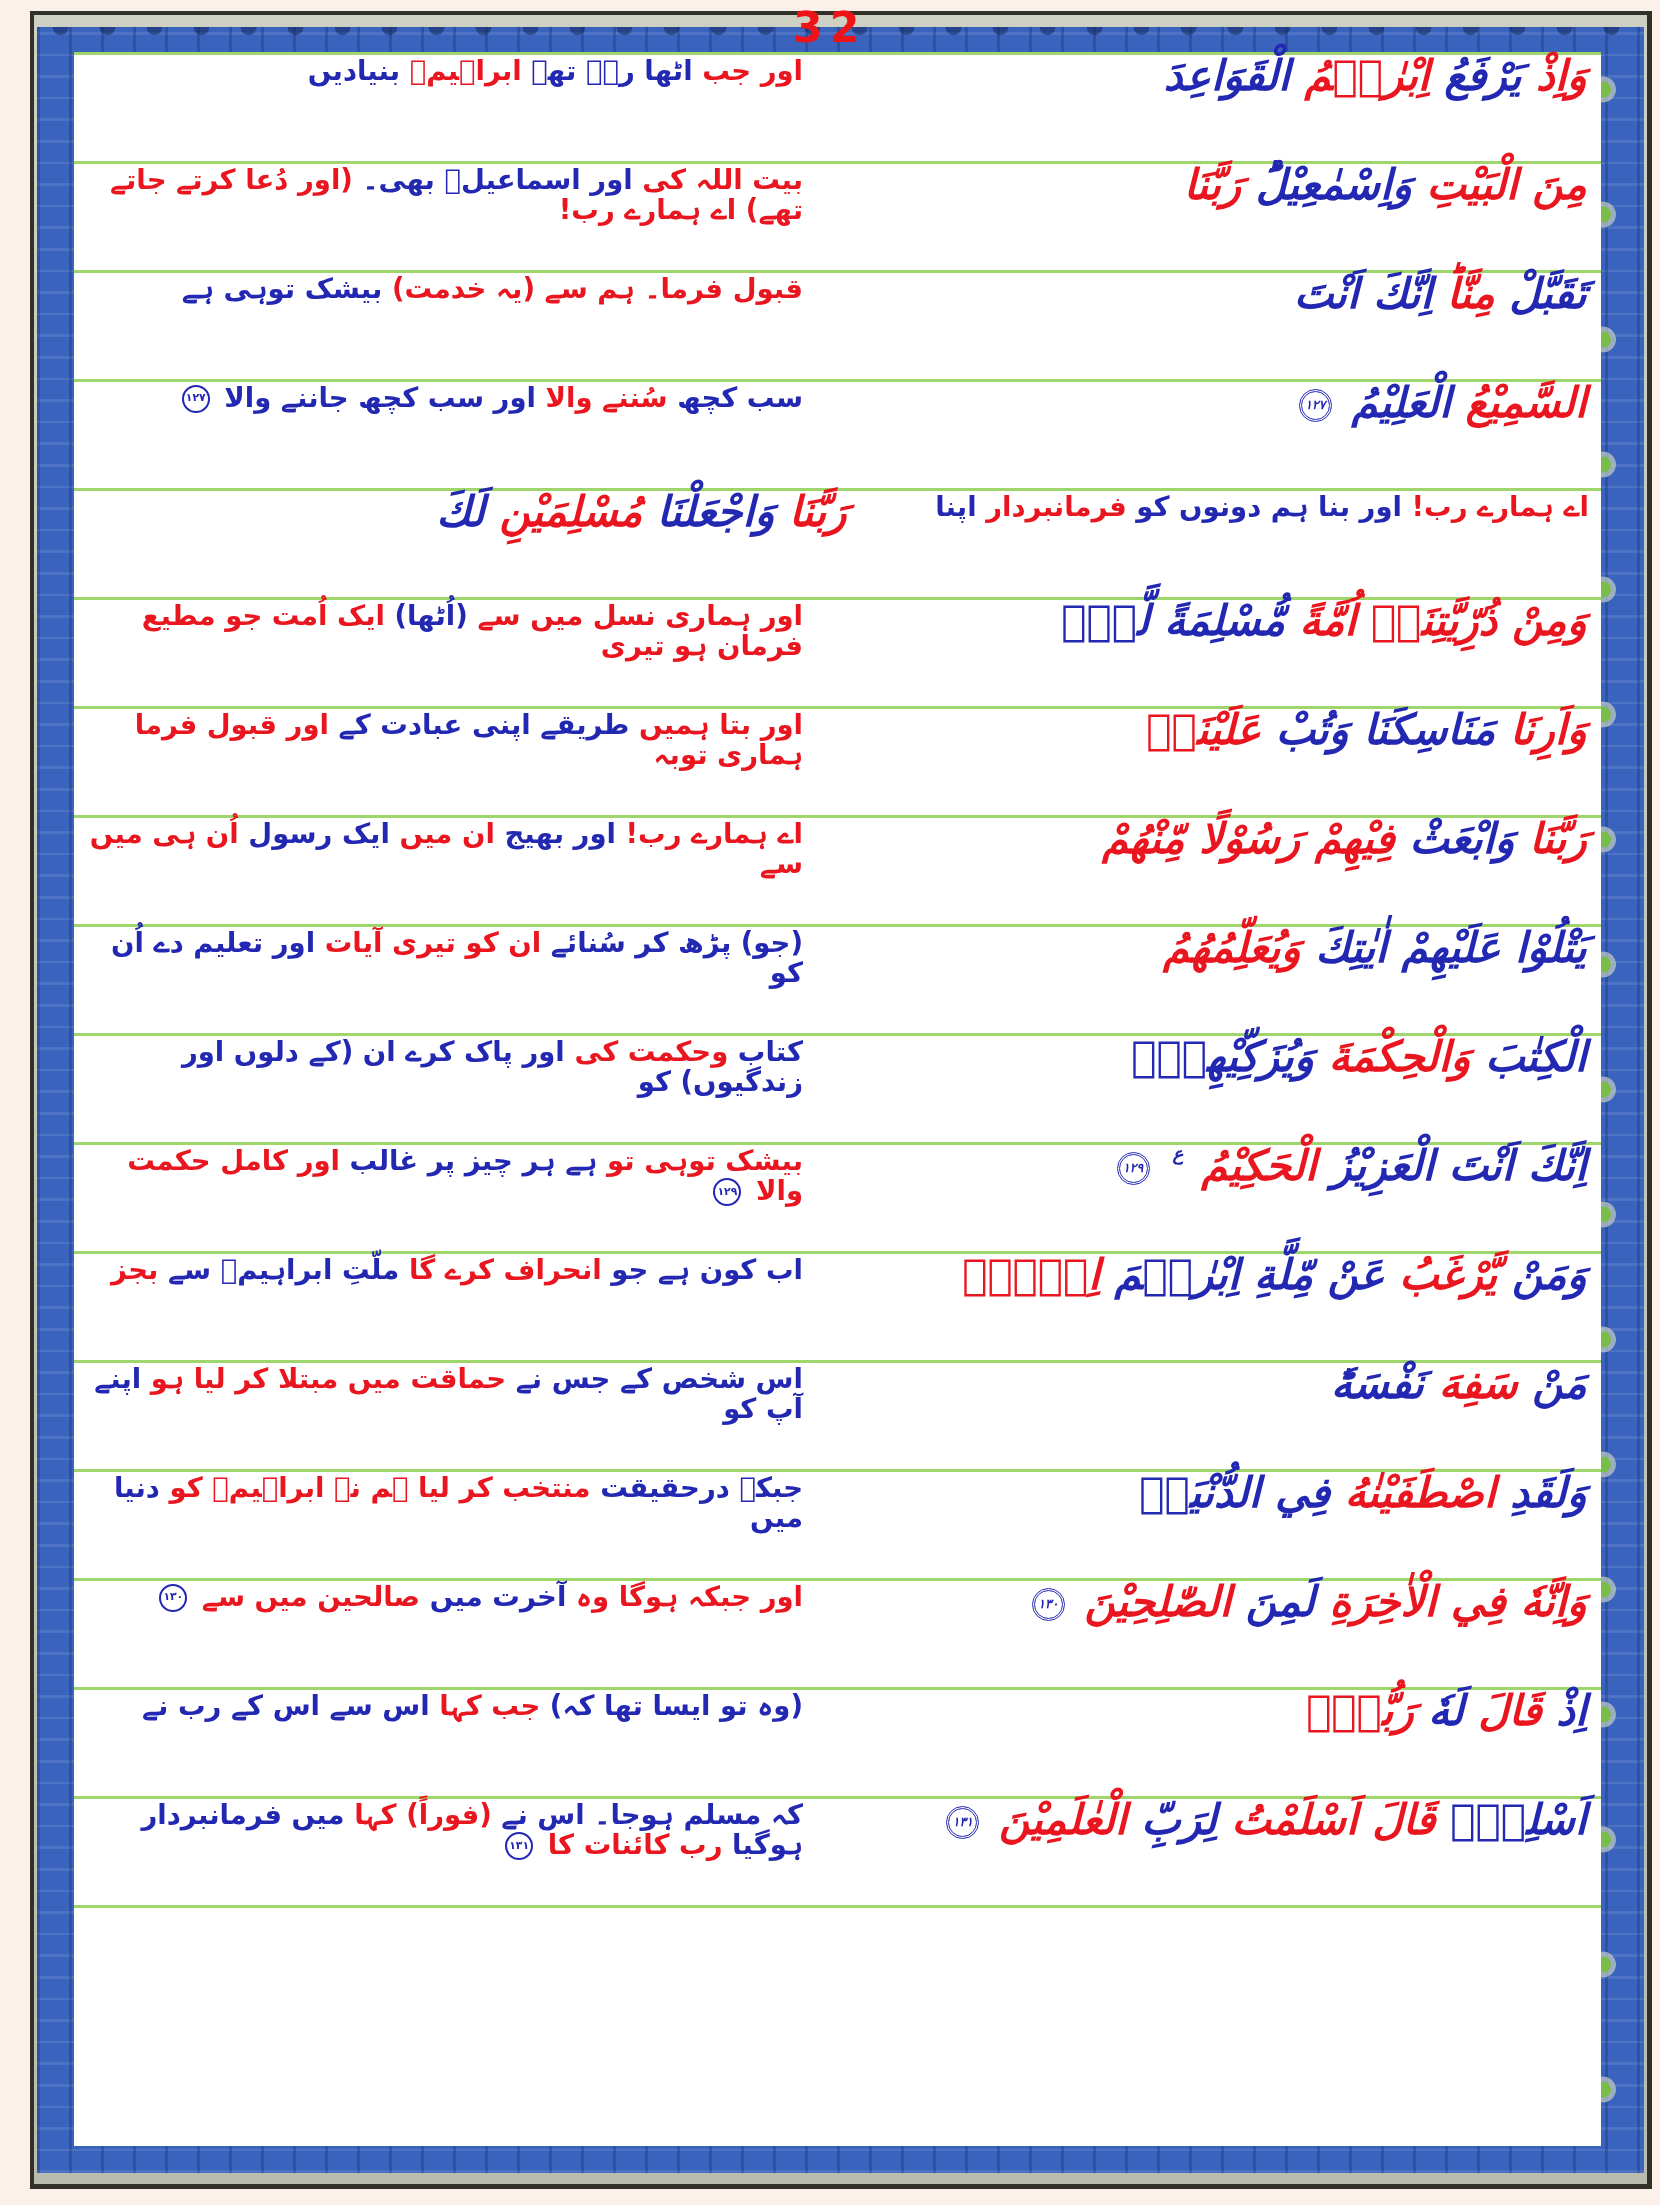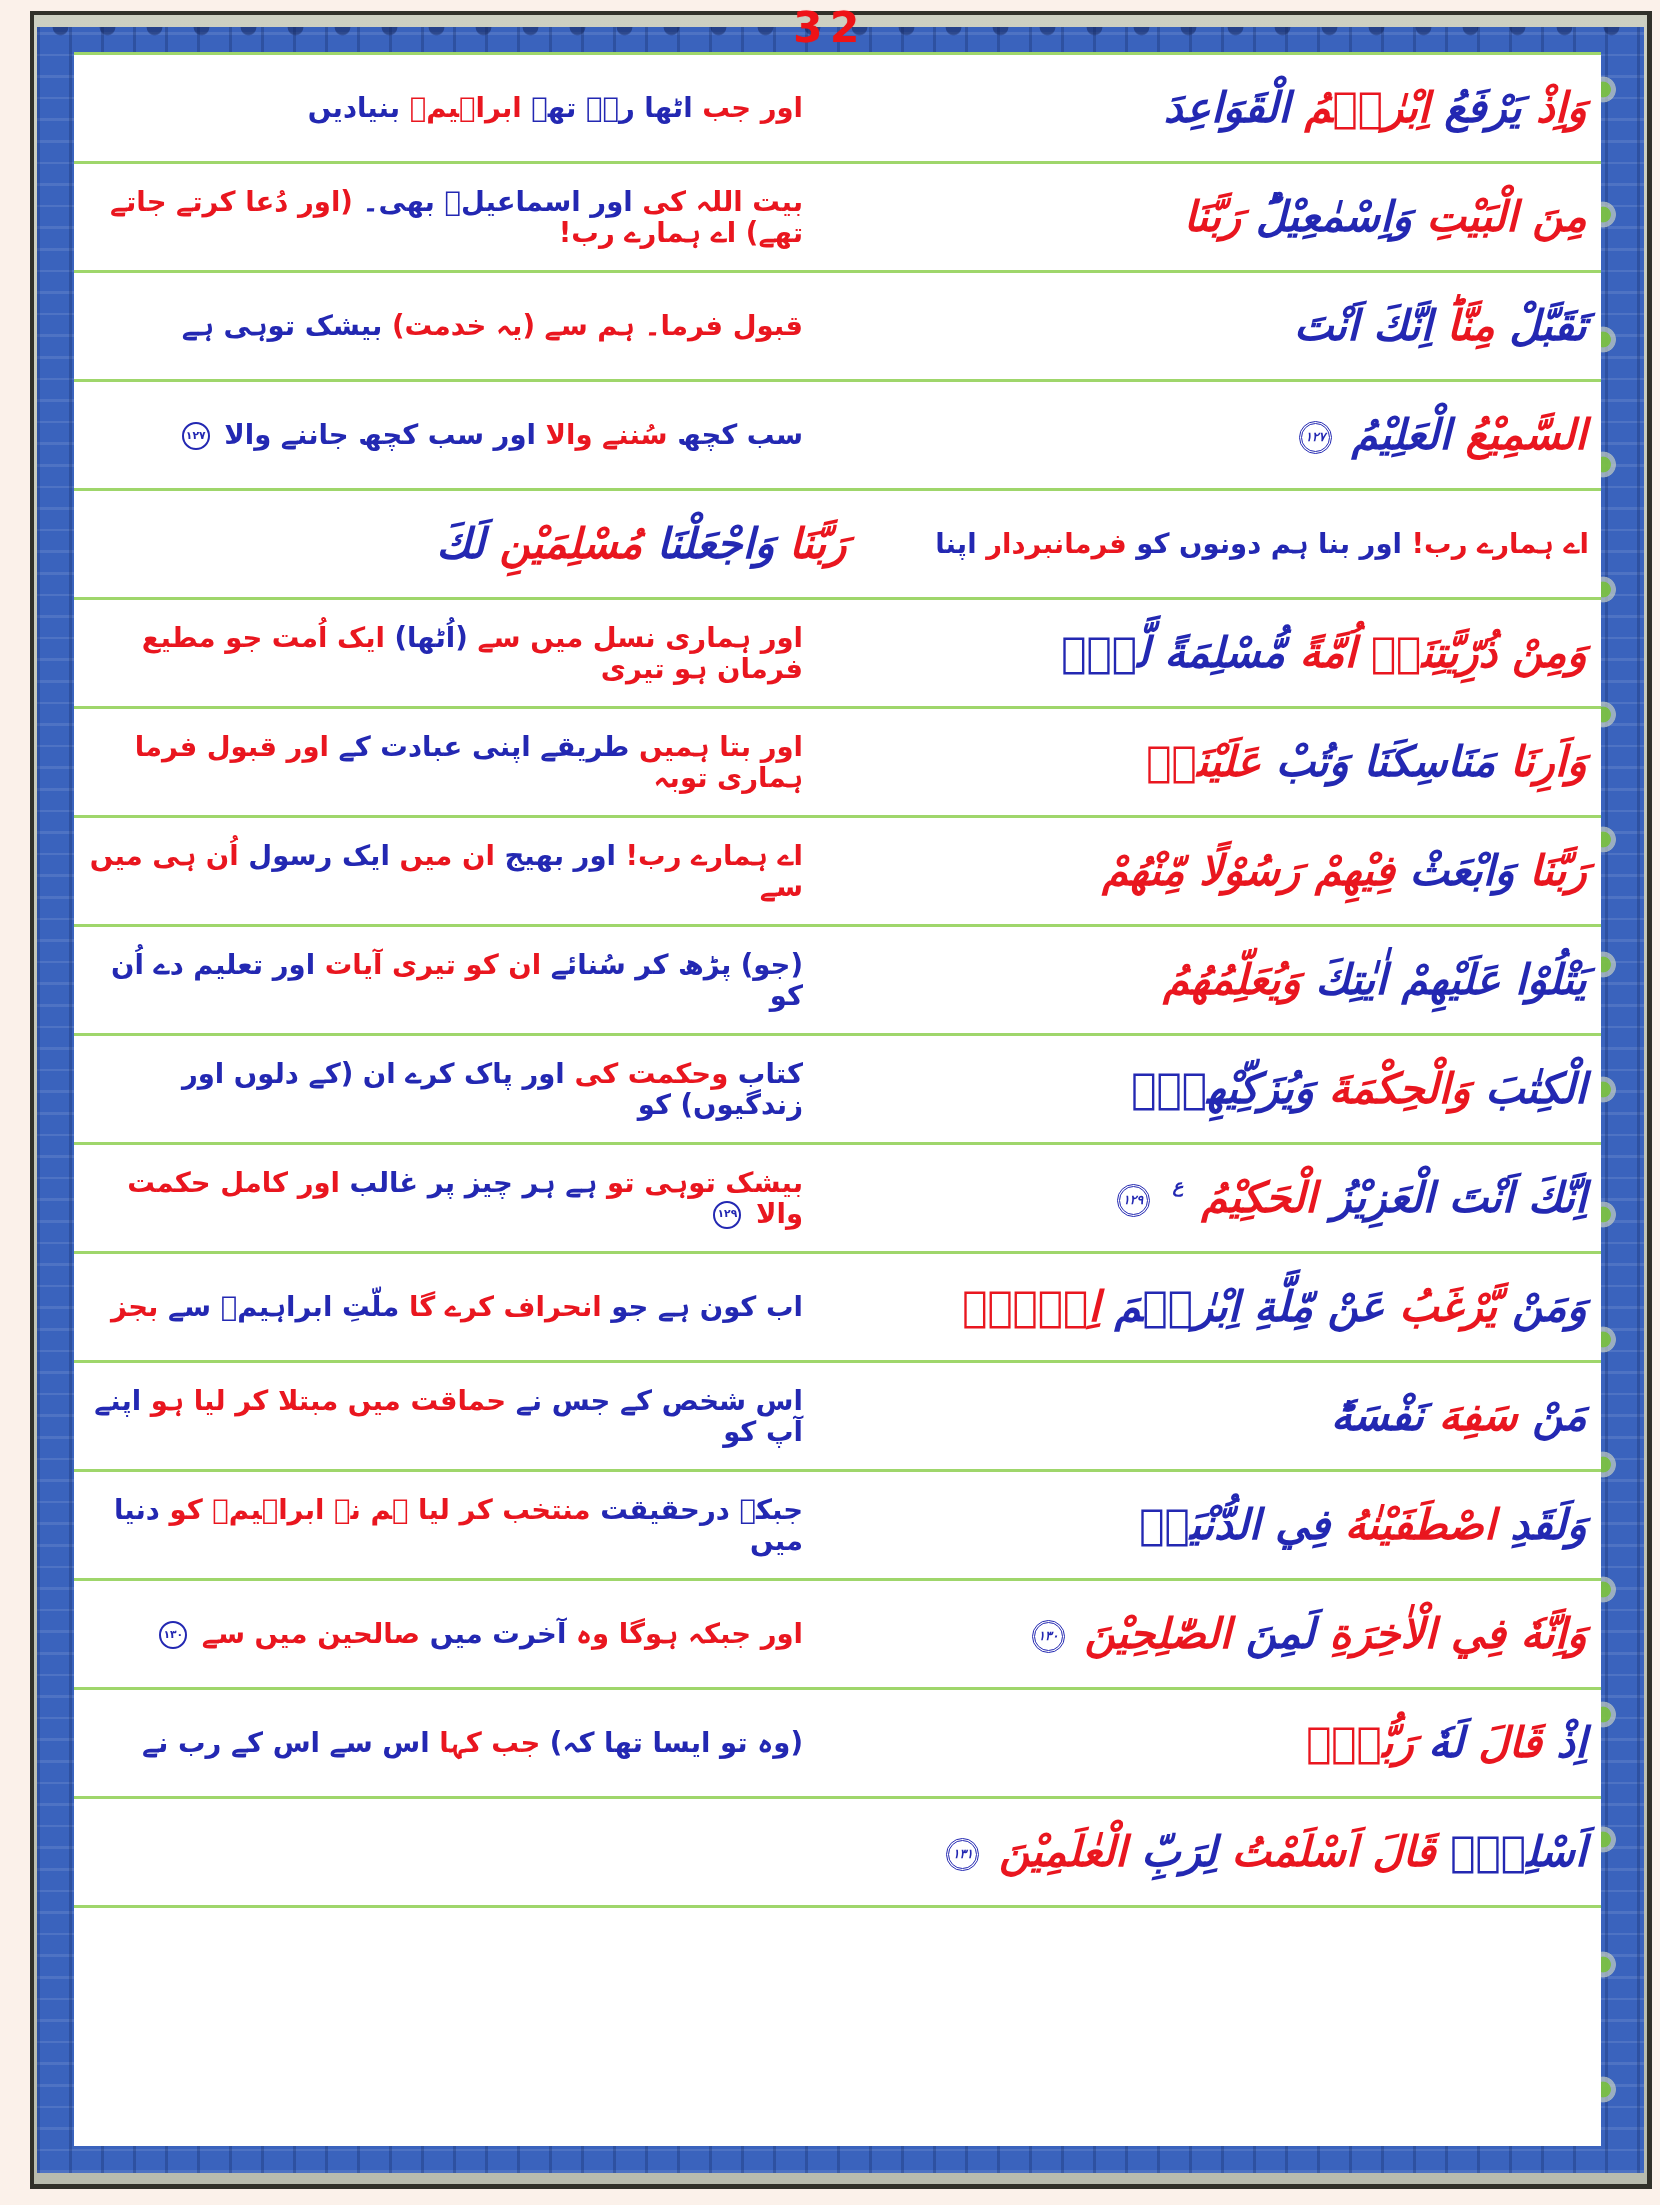--- a/index.html
+++ b/index.html
@@ -37,21 +37,21 @@
     width:100%;height:100%;box-sizing:border-box;
     background:#ffffff;
     border-top:3.3px solid #9fd66b;
     display:flex;flex-direction:column;
   }
   .row{
     height:106px;flex:0 0 106px;
     border-bottom:3.3px solid #9fd66b;
     display:flex;flex-direction:row;align-items:stretch;
   }
-  .half{display:flex;align-items:center;}
+  .half{display:flex;}
   .half.urdu{flex:0 0 48.5%;justify-content:flex-end;padding-right:11.7px;box-sizing:border-box;}
   .half.arabic{flex:1 1 auto;justify-content:flex-end;padding-right:14px;padding-left:8.3px;box-sizing:border-box;font-style:italic;}
   .urdu-line{
     direction:rtl;text-align:right;
     font-size:27.5px;font-weight:bold;line-height:1.12;
   }
   .arabic-line{
     direction:rtl;text-align:right;
     font-size:42px;font-weight:bold;line-height:1.0;
   }
@@ -224,20 +224,23 @@
   <div class="row">
     <div class="half urdu">
       <div class="urdu-line" dir="rtl"><span class="seg c-blue">(وہ تو ایسا تھا کہ)</span> <span class="seg c-red">جب کہا</span> <span class="seg c-blue">اس سے اس کے رب نے</span> </div>
     </div>
     <div class="half arabic">
       <div class="arabic-line" dir="rtl"><span class="seg c-blue">اِذْ</span> <span class="seg c-red">قَالَ</span> <span class="seg c-blue">لَهٗ</span> <span class="seg c-red">رَبُّهٗۤ</span> </div>
     </div>
   </div>
 
   <div class="row">
+    <div class="half urdu">
+      <div class="urdu-line" dir="rtl"><span class="seg c-blue">کہ مسلم ہوجا۔ اس نے</span> <span class="seg c-red">(فوراً) کہا</span> <span class="seg c-blue">میں فرمانبردار ہوگیا</span> <span class="seg c-red">رب کائنات کا</span> <span class="seg c-marker">۱۳۱</span> </div>
+    </div>
     <div class="half arabic">
       <div class="arabic-line" dir="rtl"><span class="seg c-blue">اَسْلِمْۙ</span> <span class="seg c-red">قَالَ اَسْلَمْتُ</span> <span class="seg c-blue">لِرَبِّ</span> <span class="seg c-red">الْعٰلَمِيْنَ</span> <span class="seg c-marker">۱۳۱</span> </div>
     </div>
   </div>
 </div>
         <div class="footer-space"></div>
       </div>
     </div>
   </div>
 </div>

